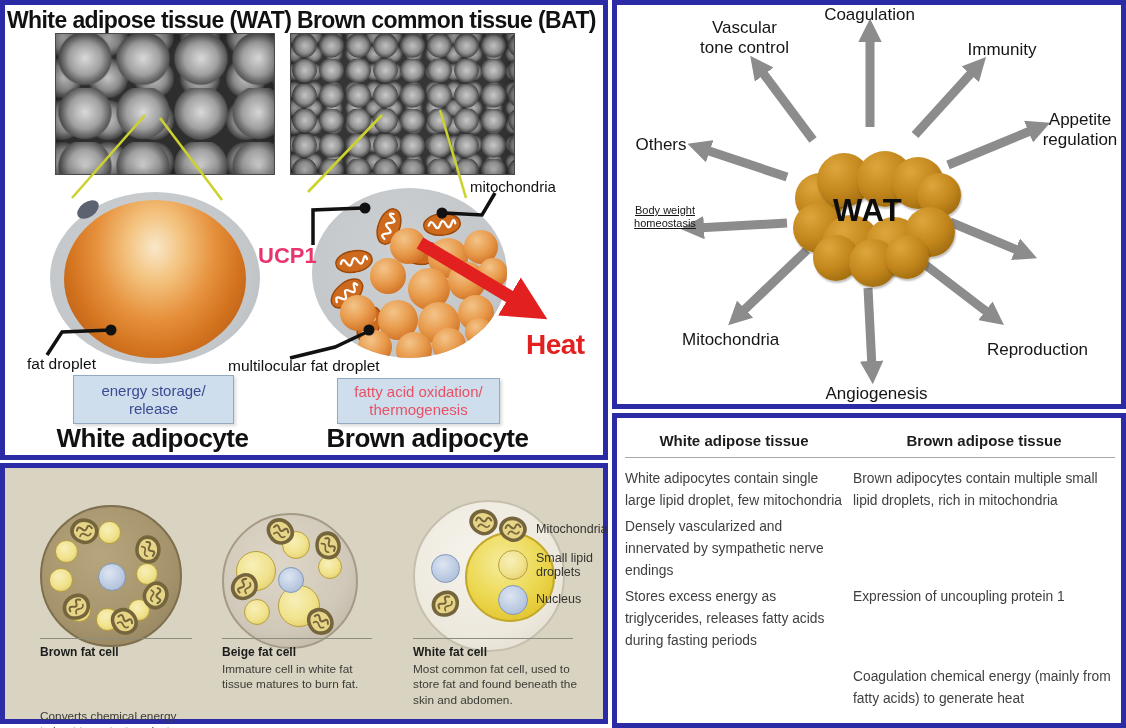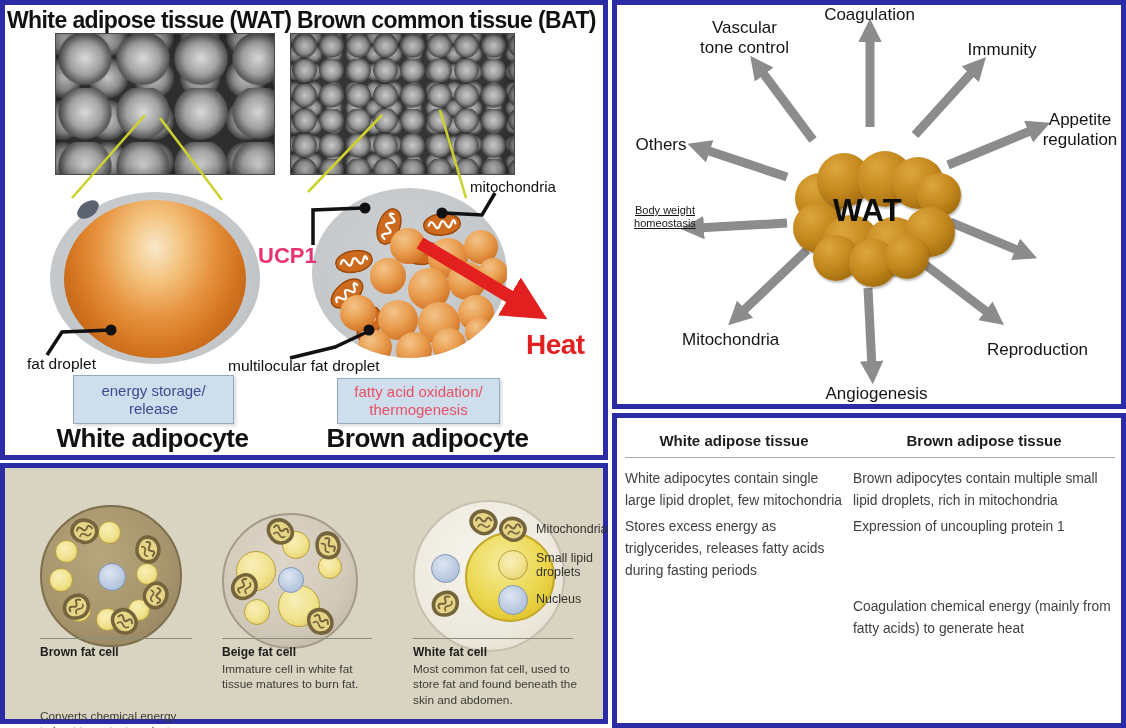--- a/index.html
+++ b/index.html
@@ -318,20 +318,21 @@
       <div class="trow">
         <div class="th">White adipose tissue</div>
         <div class="th">Brown adipose tissue</div>
       </div>
       <div class="tdiv"></div>
       <div class="trow">
         <div class="td">White adipocytes contain single large lipid droplet, few mitochondria</div>
         <div class="td">Brown adipocytes contain multiple small lipid droplets, rich in mitochondria</div>
       </div>
       <div class="trow">
+        <div class="td">Densely vascularized and innervated by sympathetic nerve endings</div>
       </div>
       <div class="trow">
         <div class="td">Stores excess energy as triglycerides, releases fatty acids during fasting periods</div>
         <div class="td">Expression of uncoupling protein 1</div>
       </div>
       <div class="trow" style="margin-top:10px;">
         <div class="td"></div>
         <div class="td">Coagulation chemical energy (mainly from fatty acids) to generate heat</div>
       </div>
     </div>

